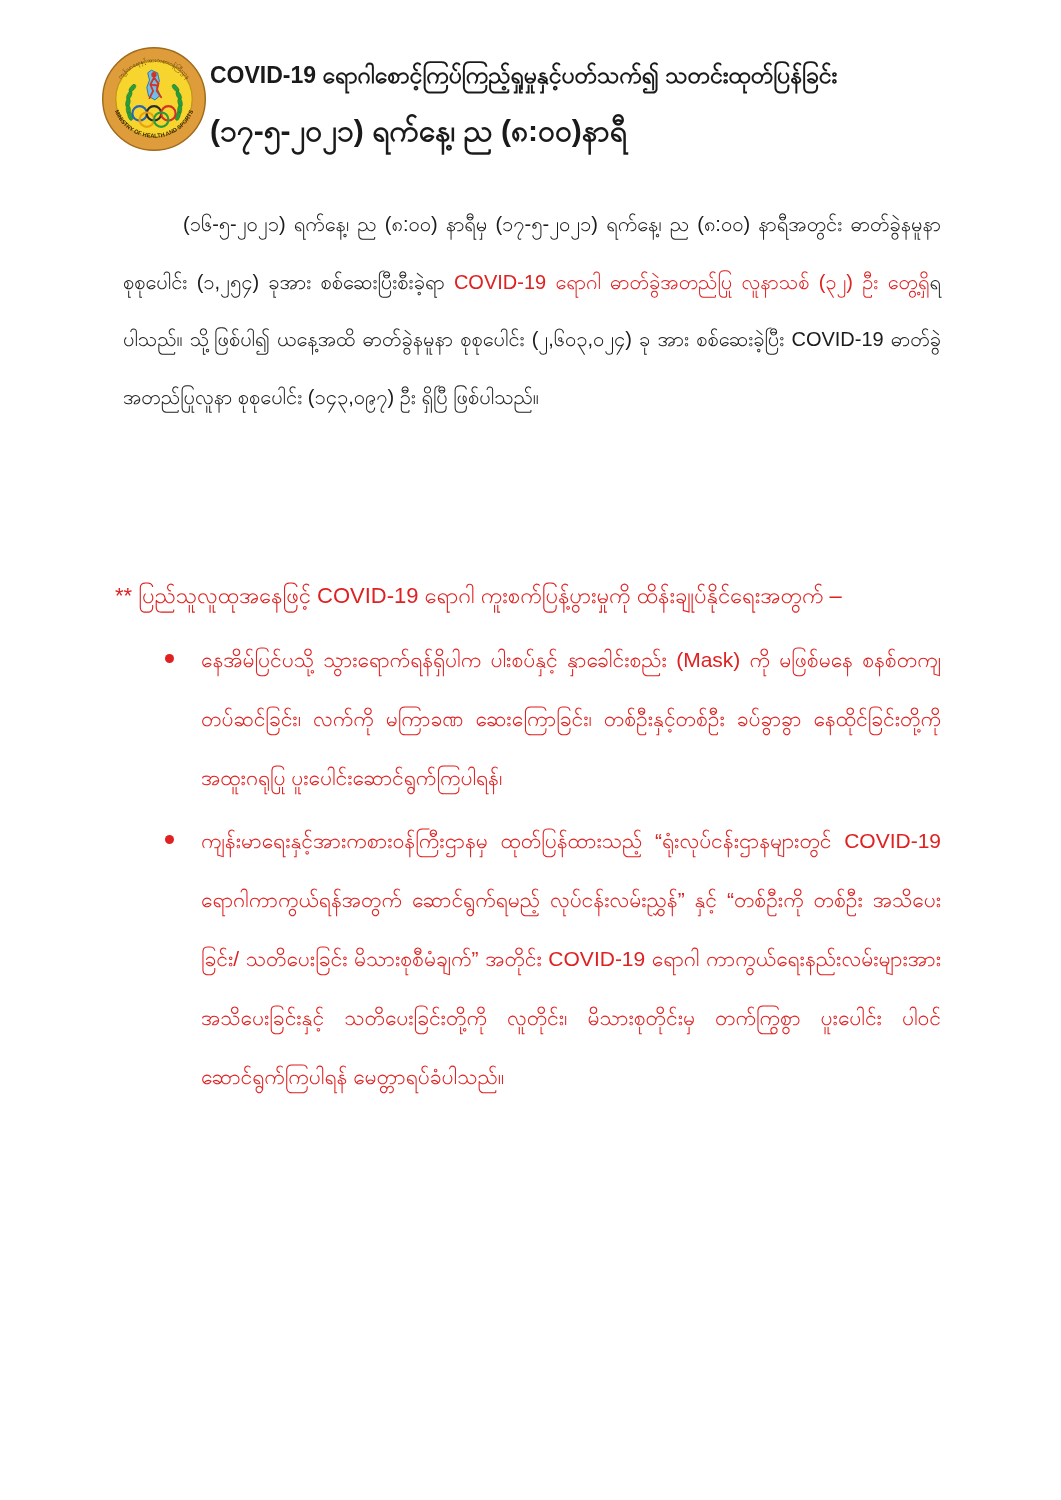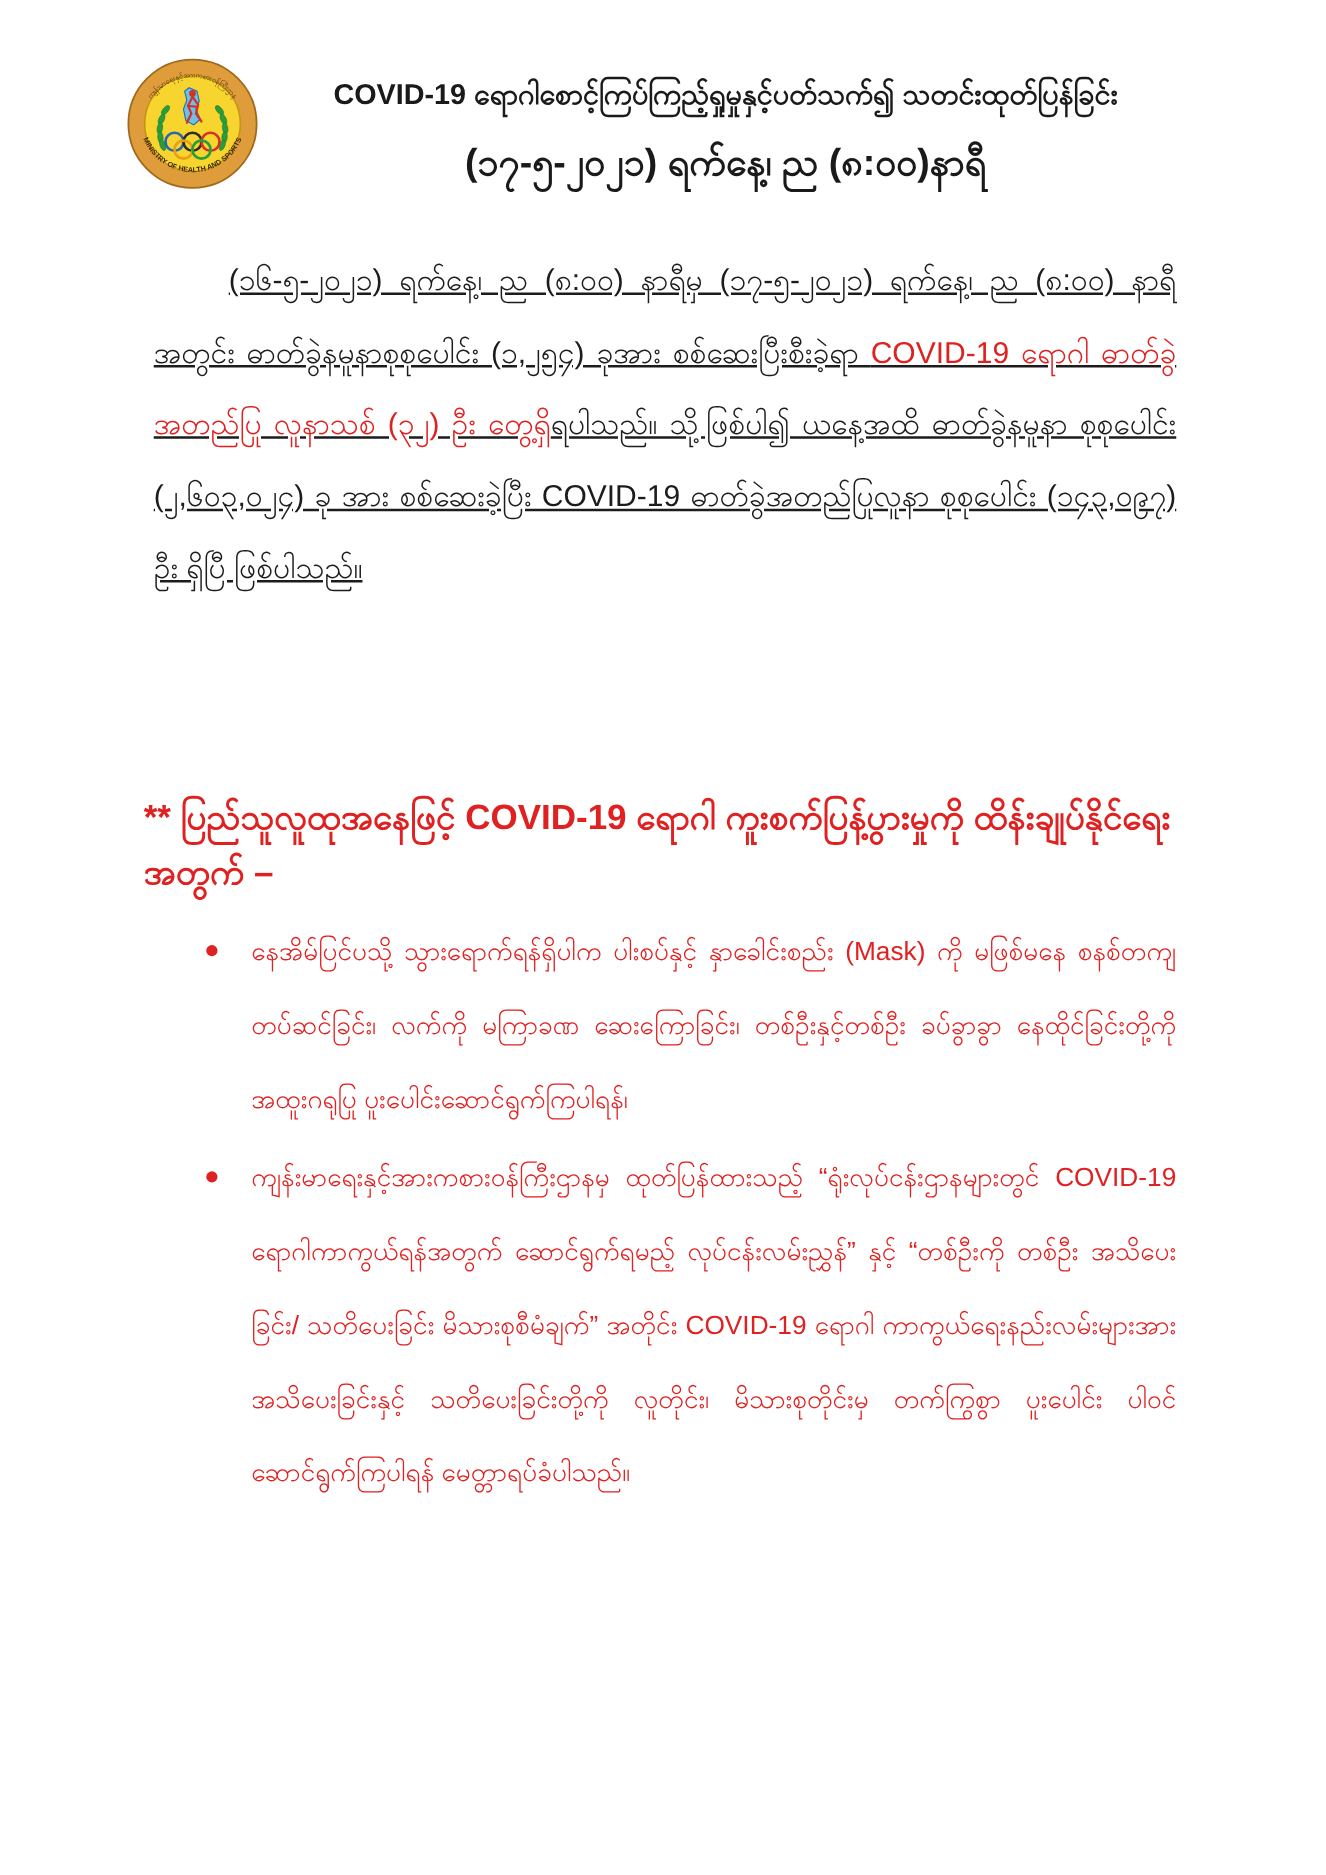--- a/index.html
+++ b/index.html
@@ -13,45 +13,44 @@
     color:#1c1c1c;
     overflow:hidden;
   }
   
   .header {
     position:absolute; top:42px; left:100px; right:110px;
     display:flex; align-items:flex-start;
   }
   .logo-wrap { width:110px; height:118px; flex:0 0 auto; }
   .title-block {
-    flex:1 1 auto; text-align:center;
+    flex:1 1 auto; text-align:left;
     padding-top:18px;
   }
   .title-line1 {
     font-size:23px; font-weight:bold; color:#1a1a1a;
     line-height:30px;
   }
   .title-line2 {
     font-size:30px; font-weight:bold; color:#1a1a1a;
     line-height:30px; margin-top:26px;
   }
   
   .content {
     position:absolute; top:196px; left:123px; width:818px;
   }
   .body-para {
-    font-size:24px; line-height:57.5px;
+    font-size:20px; line-height:57.5px;
     text-align:justify; color:#1c1c1c;
     text-indent:60px;
-    text-decoration:underline;
   }
   .red { color:#e02121; }
   .notice-heading {
     margin-top:148px; margin-left:-8px;
-    font-size:28px; font-weight:bold; color:#e02121;
+    font-size:22px; font-weight:normal; color:#e02121;
     line-height:44px;
   }
   .bullet-list { list-style:none; margin-top:12px; }
   .bullet-item {
     position:relative;
     padding-left:78px;
     font-size:21px; font-weight:normal; color:#e02121;
     line-height:59px; text-align:justify;
     margin-bottom:4px;
   }

